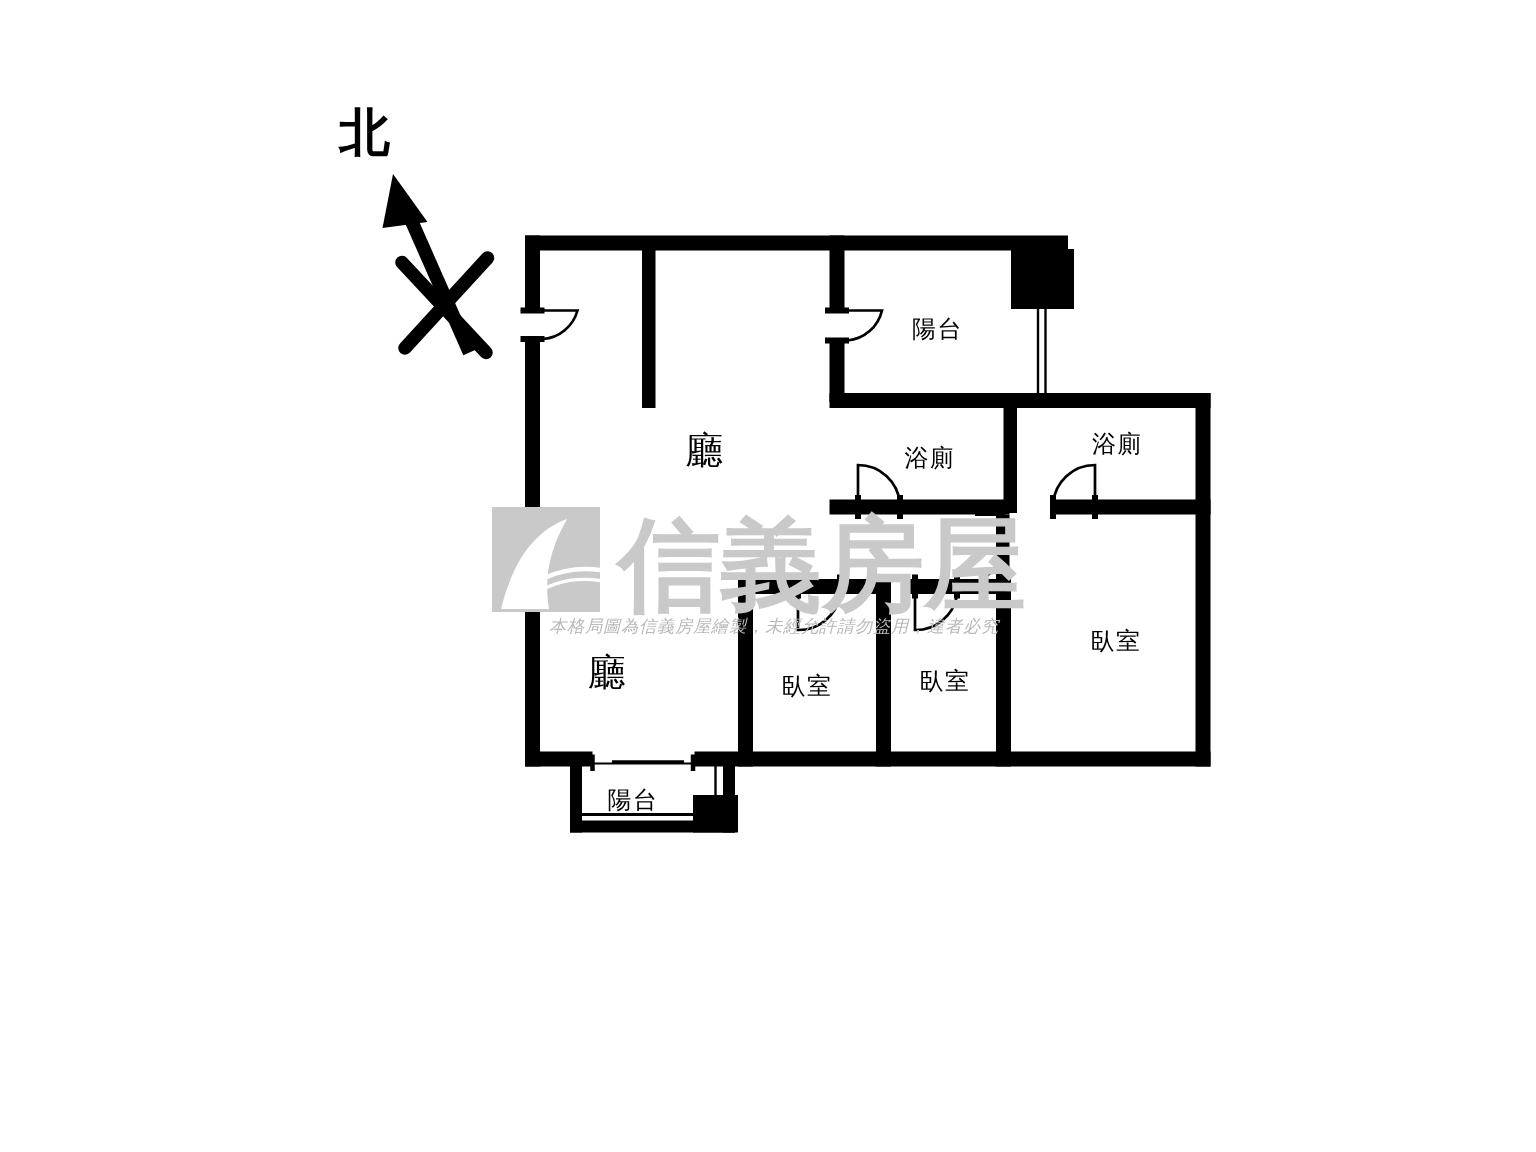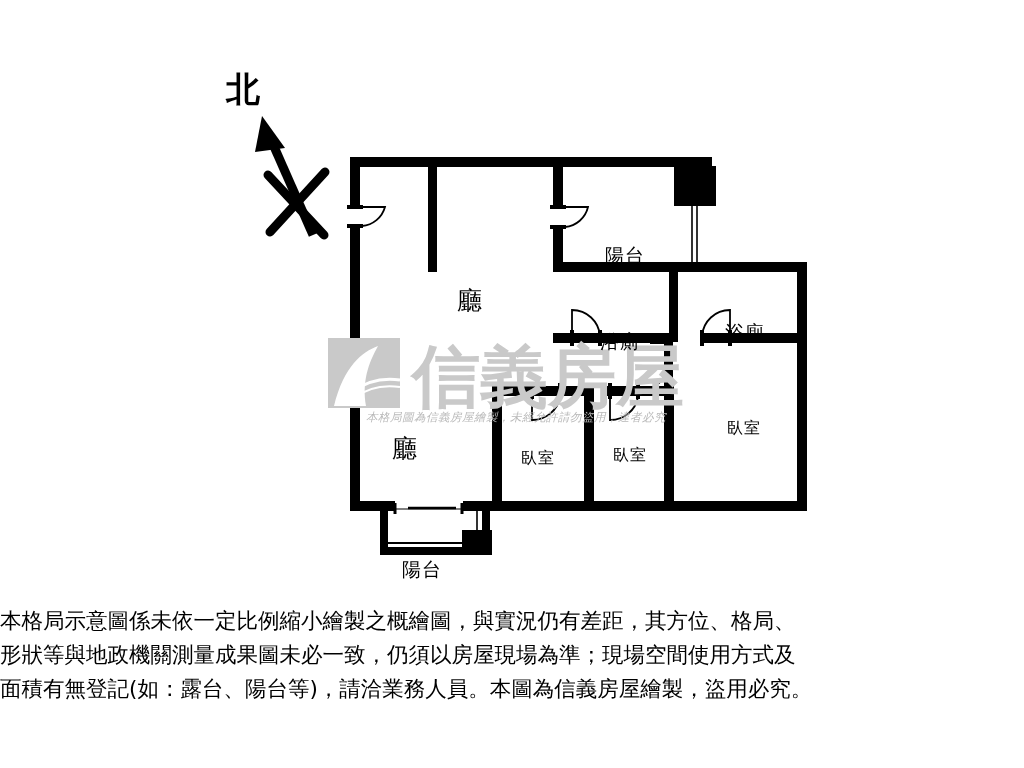--- a/index.html
+++ b/index.html
@@ -62,21 +62,21 @@
     position: absolute;
     font-family: "DejaVu Sans", "Liberation Sans", sans-serif;
     color: #000;
     white-space: nowrap;
     transform: translate(-50%, -50%);
     pointer-events: none;
     font-weight: 400;
   }
   .lbl-big   { font-size: 25px; letter-spacing: 1px; }
   .lbl-mid   { font-size: 16px; letter-spacing: 1px; }
-  .lbl-small { font-size: 19px; letter-spacing: 1px; margin-top: 36px; }
+  .lbl-small { font-size: 16px; letter-spacing: 1px; }
 
   
   #compass-label {
     position: absolute;
     left: 226px;
     top: 72px;
     font-size: 34px;
     font-weight: 700;
     line-height: 1;
     color: #000;
@@ -243,19 +243,14 @@
       <div class="room-label lbl-big" style="left: 405px; top: 448px;">廳</div>
       <div class="room-label lbl-small" style="left: 625px; top: 220px;">陽台</div>
       <div class="room-label lbl-small" style="left: 422px; top: 534px;">陽台</div>
       <div class="room-label lbl-small" style="left: 620px; top: 306px;">浴廁</div>
       <div class="room-label lbl-small" style="left: 745px; top: 297px;">浴廁</div>
       <div class="room-label lbl-mid" style="left: 538px; top: 458px;">臥室</div>
       <div class="room-label lbl-mid" style="left: 630px; top: 455px;">臥室</div>
       <div class="room-label lbl-mid" style="left: 744px; top: 428px;">臥室</div>
     </div>
 
-  <div id="disclaimer">
-    <div>本格局示意圖係未依一定比例縮小繪製之概繪圖，與實況仍有差距，其方位、格局、</div>
-    <div>形狀等與地政機關測量成果圖未必一致，仍須以房屋現場為準；現場空間使用方式及</div>
-    <div>面積有無登記(如：露台、陽台等)，請洽業務人員。本圖為信義房屋繪製，盜用必究。</div>
-  </div>
 
 </div>
 
 </body></html>

